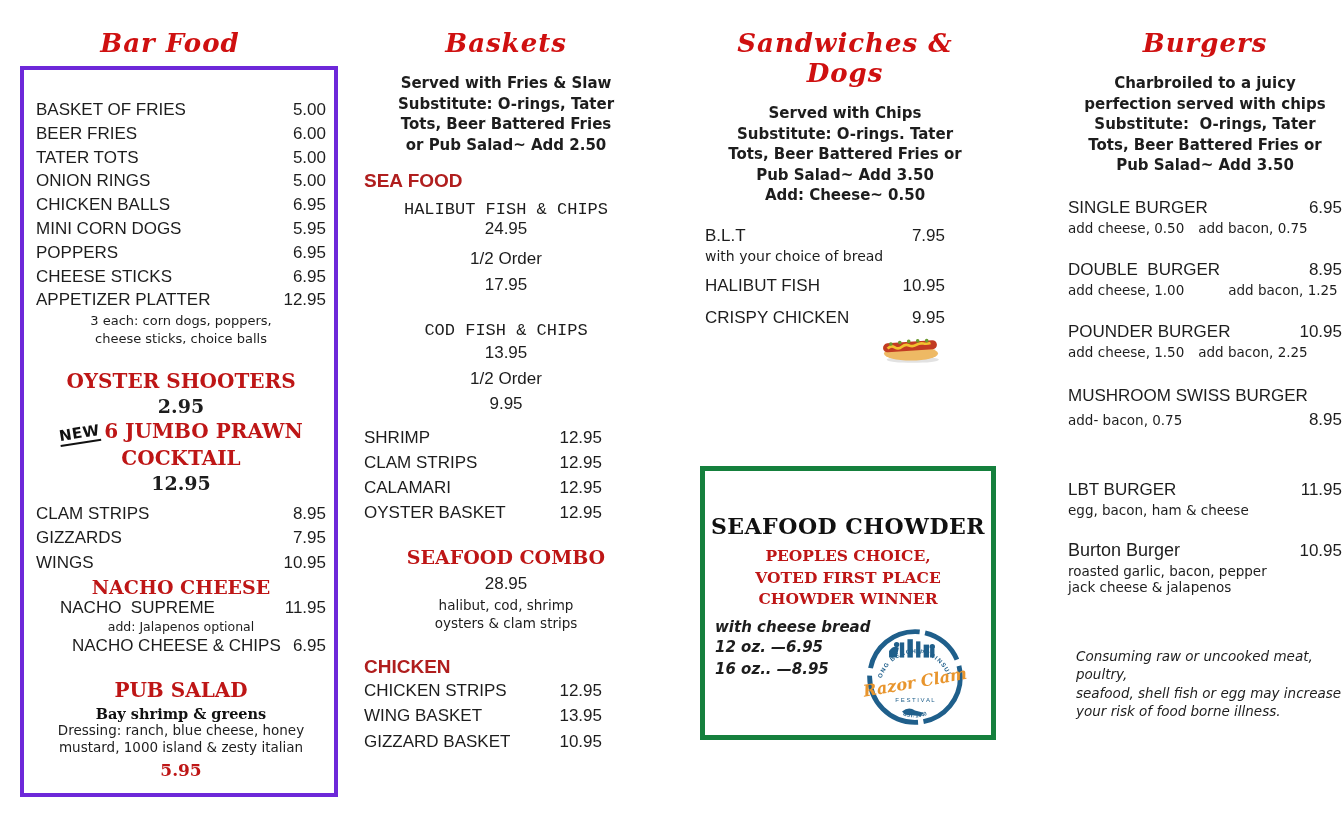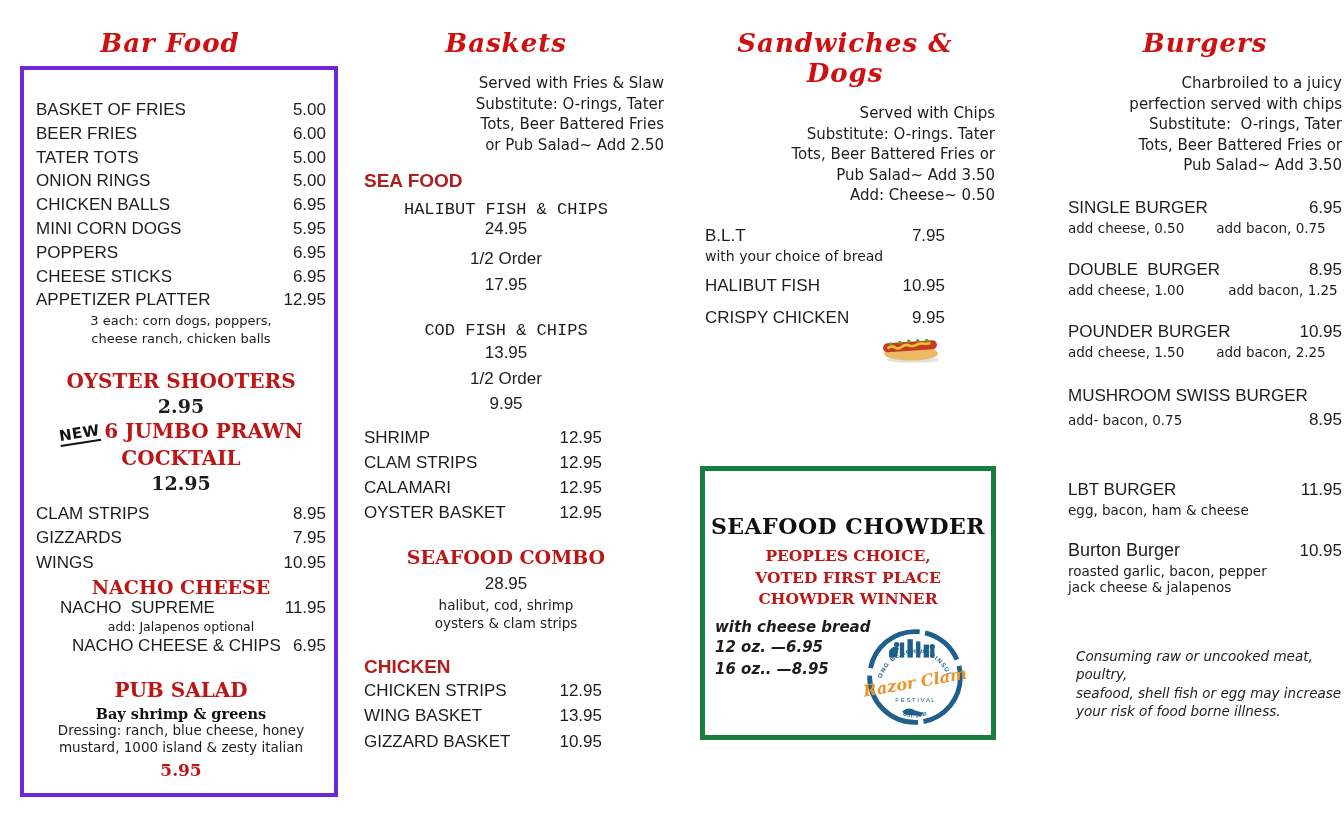--- a/index.html
+++ b/index.html
@@ -36,21 +36,21 @@
   .pub{margin-top:22px;}
   .pub-title{font-size:20px;}
   .pub-sub{font-size:14.5px;color:#111;margin-top:3px;}
   .pub-desc{font-size:13.5px;line-height:17.5px;}
   .pub-price{font-size:17px;margin-top:3px;}
 
   
   .col2{position:absolute;left:348px;top:28px;width:316px;}
   .col3{position:absolute;left:695px;top:28px;width:300px;}
   .col4{position:absolute;left:1068px;top:28px;width:274px;}
-  .intro{font-weight:normal;font-size:15px;line-height:20.5px;margin-top:15px;text-align:right;}
+  .intro{font-weight:bold;font-size:15px;line-height:20.5px;margin-top:15px;text-align:center;}
   .cat-h{font-weight:bold;font-size:19px;color:#b01e1e;margin-top:15px;}
   .fish-name{font-size:17px;margin-top:8px;font-family:Liberation Mono, monospace;}
   .fish-line{font-size:17px;line-height:25.5px;}
   .plist .row{line-height:25.3px;}
   .p-inset2{padding-right:62px;}
   .p-inset3{padding-right:50px;}
   .combo-h{font-size:19px;margin-top:20px;}
   .combo-desc{font-size:13.5px;line-height:18px;}
 
   .sw-item{margin-top:12px;}
@@ -59,21 +59,21 @@
 
   .chowder-box{position:absolute;left:700px;top:466px;width:278px;height:264px;
         border:5px solid #15803d;padding:0 4px;}
   .chowder-title{font-size:22px;color:#111;margin-top:42px;letter-spacing:.5px;}
   .award{font-size:15.5px;line-height:21.5px;margin-top:6px;}
   .chow-note{font-style:italic;font-weight:bold;font-size:15px;margin-top:8px;padding-left:6px;}
   .chow-size{font-style:italic;font-weight:bold;font-size:15px;line-height:22.5px;padding-left:6px;}
   .logo-wrap{position:absolute;right:22px;bottom:4px;width:108px;height:108px;}
 
   .bg-item{margin-top:16px;}
-  .bg-note{font-size:13.5px;margin-top:2px;display:flex;gap:32px;}
+  .bg-note{font-size:13.5px;margin-top:2px;display:flex;gap:14px;}
   .bg-row-note{font-size:13.5px;margin-top:4px;display:flex;justify-content:space-between;align-items:baseline;}
   .burton-name{font-size:18px;}
   .disclaimer{font-size:13.5px;font-style:italic;line-height:18.5px;margin-top:52px;padding-left:8px;}
   .gap-lbt{margin-top:50px;}
 </style>
 </head>
 <body>
 
 <div class="page">
 
@@ -111,21 +111,21 @@
       <div class="row">
           <span class="item">CHEESE STICKS</span>
           <span class="price">6.95</span>
         </div>
       <div class="row">
           <span class="item">APPETIZER PLATTER</span>
           <span class="price">12.95</span>
         </div>
     </div>
     <div class="small-note comic c">3 each: corn dogs, poppers,</div>
-    <div class="small-note comic c">cheese ranch, chicken balls</div>
+    <div class="small-note comic c">cheese sticks, choice balls</div>
 
     <div class="slab red c oyster-title">OYSTER SHOOTERS</div>
     <div class="slab c big-price">2.95</div>
 
     <div class="c prawn-line">
       <span class="new-badge comic">NEW</span><span class="slab red">6 JUMBO PRAWN</span>
     </div>
     <div class="slab red c prawn-line">COCKTAIL</div>
     <div class="slab c big-price">12.95</div>
 

